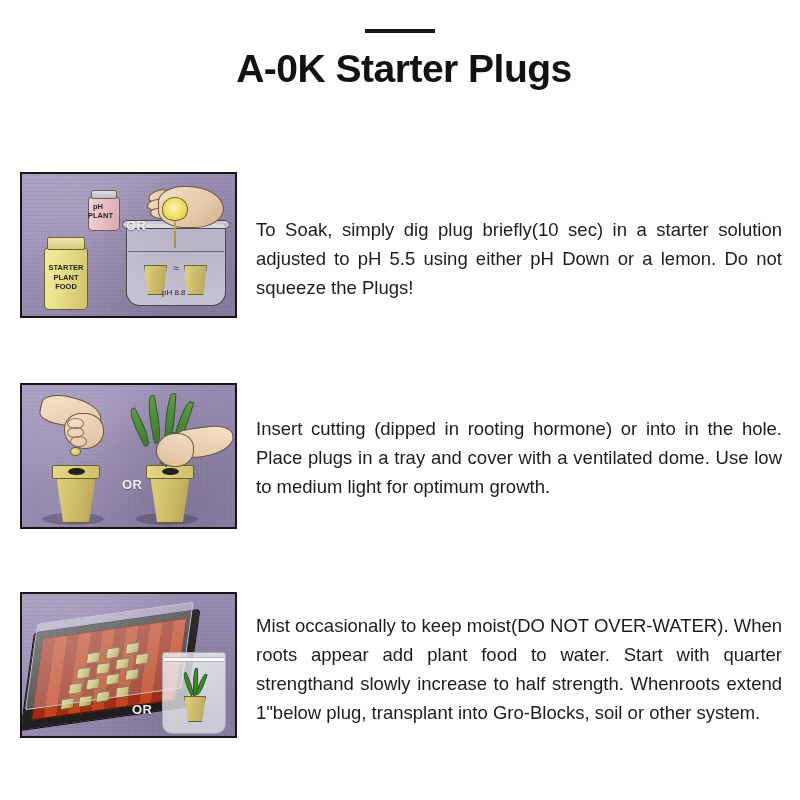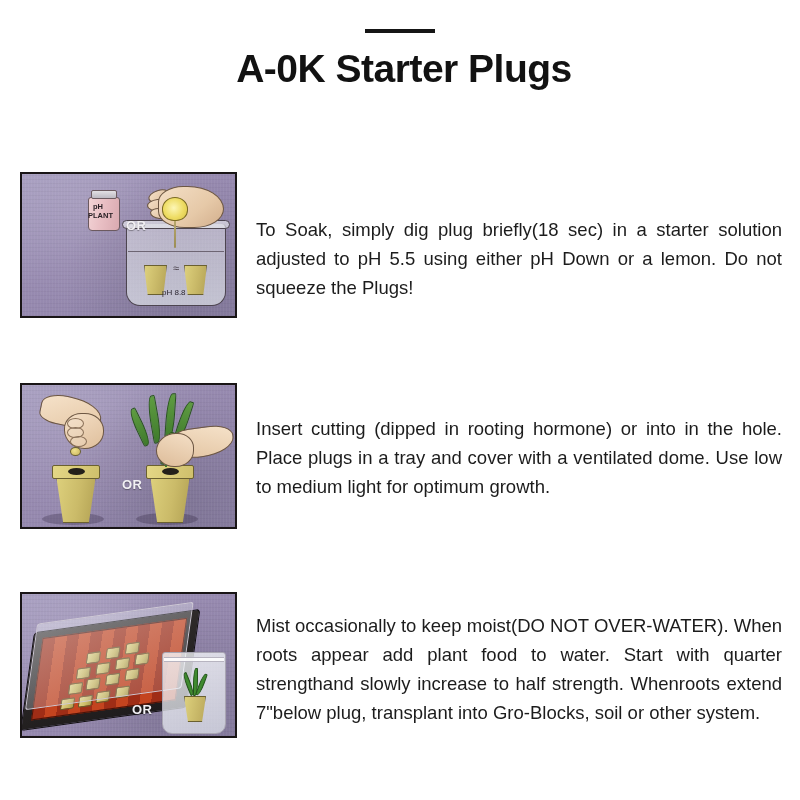--- a/index.html
+++ b/index.html
@@ -529,20 +529,29 @@
 
     <div class="ph-bottle">
       <div class="body"></div>
       <div class="cap"></div>
       <div class="ph-text">
         <span>pH</span><br>
         <span>PLANT</span>
       </div>
     </div>
 
+    <div class="food-jar">
+      <div class="body"></div>
+      <div class="cap"></div>
+      <div class="jar-text">
+        <span>STARTER</span><br>
+        <span>PLANT</span><br>
+        <span>FOOD</span>
+      </div>
+    </div>
 
     <div class="or-label" style="left:104px; top:44px;">OR</div>
 
     <div class="hand-lemon">
       <div class="finger f1"></div>
       <div class="finger f2"></div>
       <div class="finger f3"></div>
       <div class="palm"></div>
       <div class="lemon"></div>
       <div class="drip"></div>
@@ -552,21 +561,21 @@
       <div class="glass"></div>
       <div class="rim"></div>
       <div class="waterline"></div>
       <div class="plug left"></div>
       <div class="plug right"></div>
       <div class="bubbles">≈</div>
       <div class="ph-val">pH 8.8</div>
     </div>
   </div>
 
-  <p class="step-text">To Soak, simply dig plug briefly(18 sec) in a starter solution adjusted to pH 5.5 using either pH Down or a lemon. Do not squeeze the Plugs!</p>
+  <p class="step-text">To Soak, simply dig plug briefly(10 sec) in a starter solution adjusted to pH 5.5 using either pH Down or a lemon. Do not squeeze the Plugs!</p>
 </div>
 
 <div class="step-row" id="row-2">
 
   <div class="panel">
     <div class="scene"></div>
 
     <div class="hand-seed">
       <div class="arm"></div>
       <div class="fist"></div>
@@ -641,14 +650,14 @@
     <div class="seed-bag">
       <div class="bag"></div>
       <div class="ziplock"></div>
       <div class="mini-leaf ml1"></div>
       <div class="mini-leaf ml2"></div>
       <div class="mini-leaf ml3"></div>
       <div class="mini-pot"></div>
     </div>
   </div>
 
-  <p class="step-text">Mist occasionally to keep moist(DO NOT OVER-WATER). When roots appear add plant food to water. Start with quarter strengthand slowly increase to half strength. Whenroots extend 7"below plug, transplant into Gro-Blocks, soil or other system.</p>
+  <p class="step-text">Mist occasionally to keep moist(DO NOT OVER-WATER). When roots appear add plant food to water. Start with quarter strengthand slowly increase to half strength. Whenroots extend 1"below plug, transplant into Gro-Blocks, soil or other system.</p>
 </div>
 
 </body></html>

